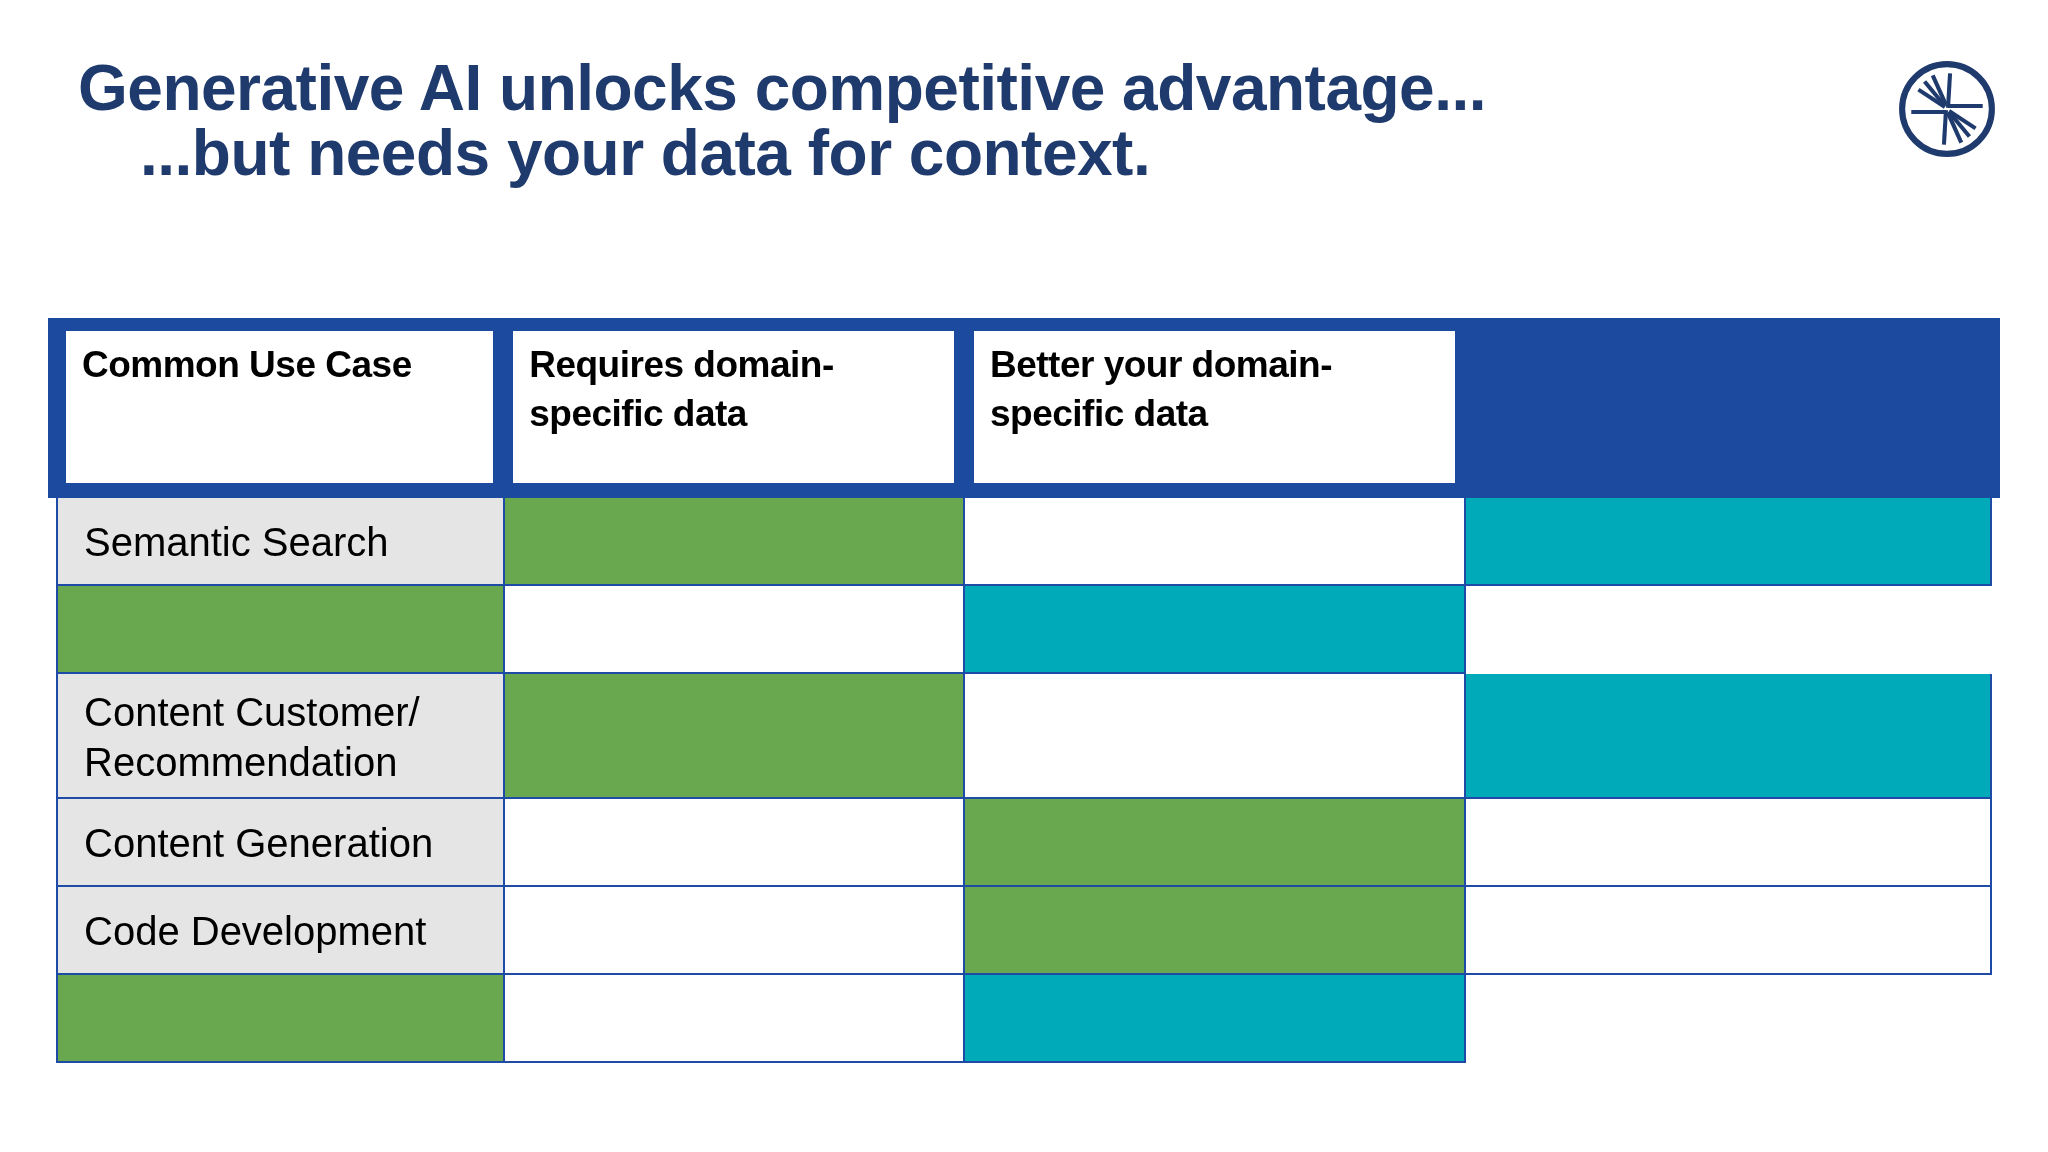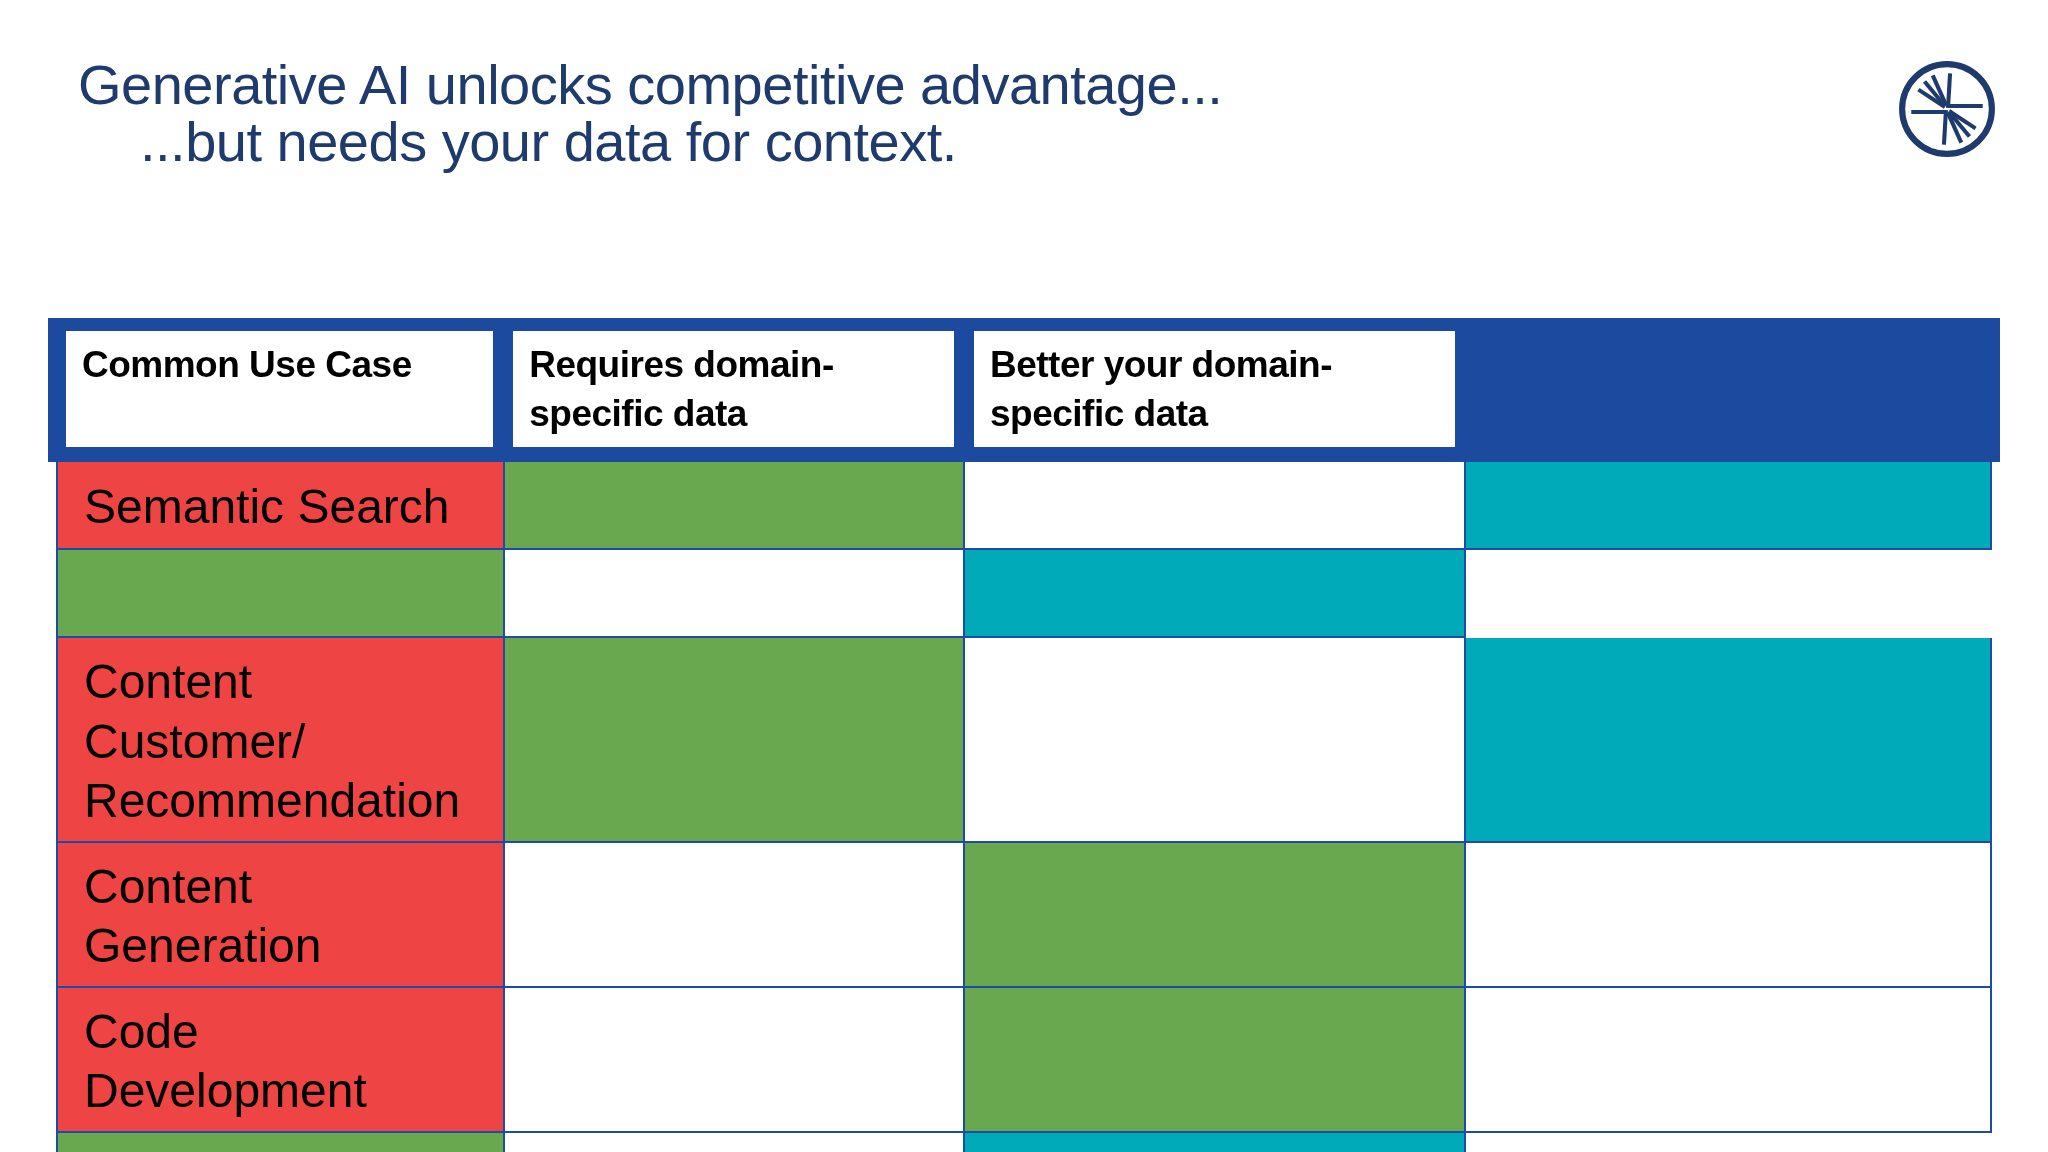--- a/index.html
+++ b/index.html
@@ -6,33 +6,33 @@
   body{
     width:2048px;height:1152px;position:relative;overflow:hidden;
     font-family:"Liberation Sans", sans-serif;
   }
   .slide{position:absolute;inset:0;background:#ffffff;}
 
   
   .title{
     position:absolute;left:78px;top:56px;
     color:var(--title-navy,#1f3a6d);
-    font-weight:normal;font-size:56px;line-height:1.02;letter-spacing:-0.5px;
+    font-weight:bold;font-size:64px;line-height:1.02;letter-spacing:-0.5px;
   }
   .title .t2{padding-left:62px;}
 
   
   .logo{position:absolute;top:58px;right:50px;width:102px;height:102px;}
 
   
   .table{position:absolute;left:48px;top:318px;width:1952px;}
   .thead{
     display:grid;grid-template-columns:23.1% 23.8% 25.9% 27.2%;
     background:var(--frame-blue,#1c4a9f);
-    padding:0 8px;box-sizing:border-box;height:144px;
+    padding:0 8px;box-sizing:border-box;height:180px;
   }
   .th{
     background:#ffffff;margin:13px 10px 15px;padding:10px 12px 0 16px;
     font-weight:bold;font-size:37px;line-height:1.32;letter-spacing:-0.5px;
     color:var(--header-text,#000000);box-sizing:border-box;overflow:hidden;
   }
   .tbody{
     margin:0 8px;
     border-left:2px solid var(--grid-blue,#1e4ba5);
   }
@@ -41,22 +41,22 @@
     min-height:88px;
   }
   .td{
     border-right:2px solid var(--grid-blue,#1e4ba5);
     border-bottom:2px solid var(--grid-blue,#1e4ba5);
     box-sizing:border-box;
   }
   .td.label{
     display:flex;align-items:center;
     padding:14px 16px 10px 26px;
-    font-size:48px;line-height:1.24;color:var(--body-text,#000000);
-    background:#ef4444;
+    font-size:40px;line-height:1.24;color:var(--body-text,#000000);
+    background:#e5e5e5;
   }
   .fill-green{background:var(--green,#6aa84f);}
   .fill-teal{background:var(--teal,#00aab8);}
   .fill-white{background:#ffffff;}
 </style>
 </head>
 <body>
 
 <div class="slide">
 

